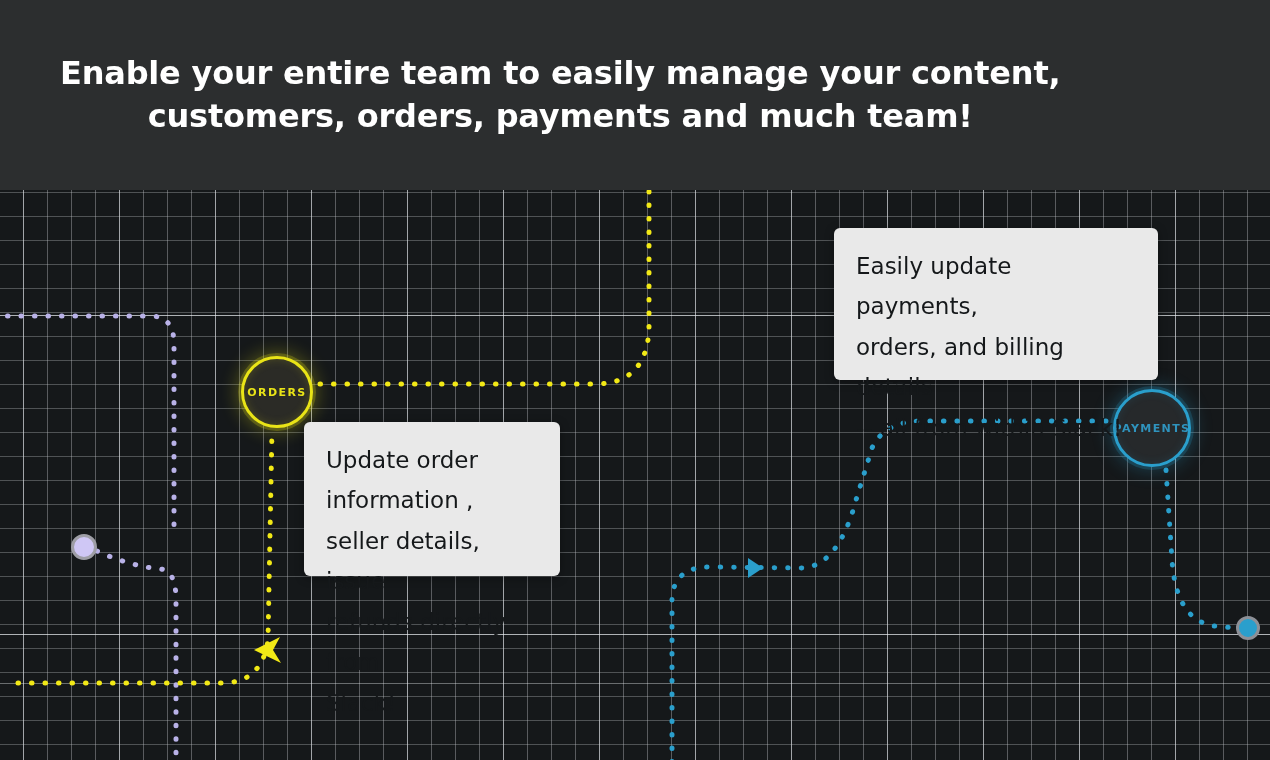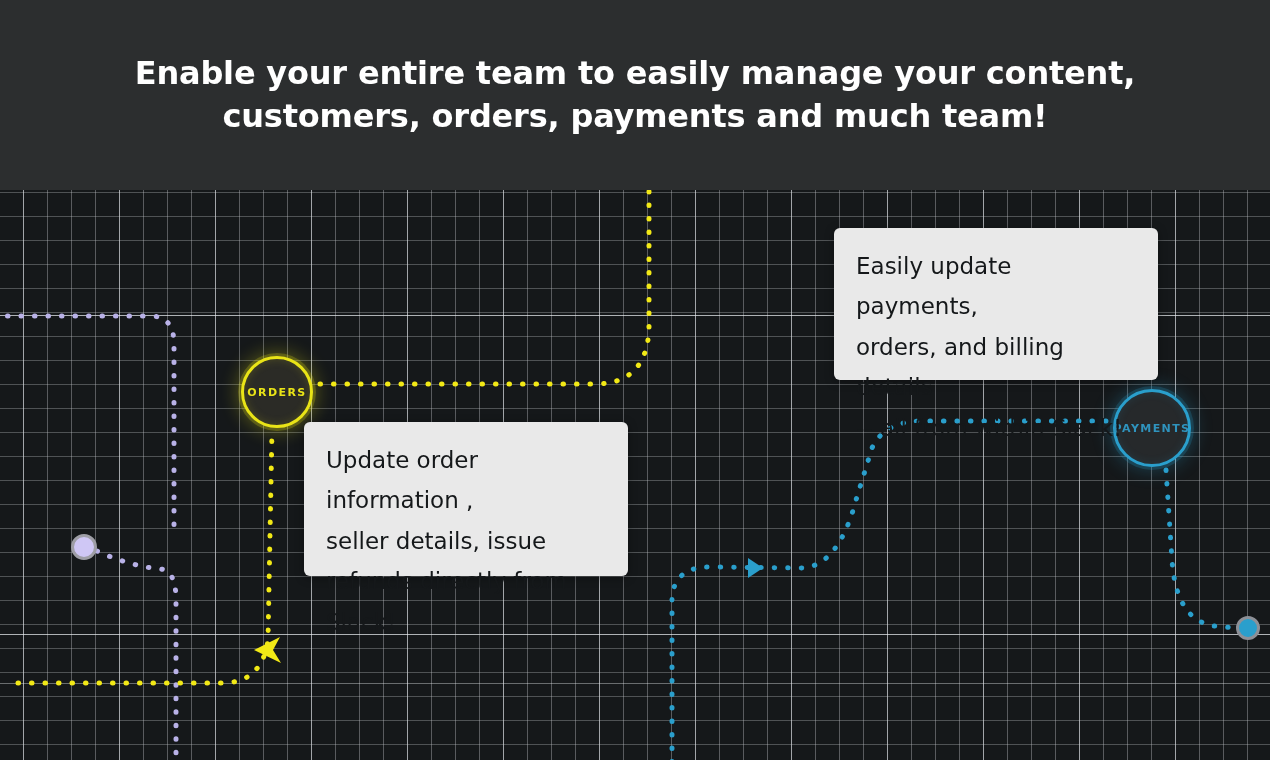--- a/index.html
+++ b/index.html
@@ -9,21 +9,21 @@
     background:#15181a;
     font-family:"DejaVu Sans","Liberation Sans",sans-serif;
     overflow:hidden;position:relative;
   }
   #stage{position:absolute;inset:0;width:1270px;height:760px;overflow:hidden;}
 
   
   .header{
     position:absolute;left:0;top:0;width:1270px;height:190px;
     background:#2c2e2f;z-index:40;
-    display:flex;align-items:center;justify-content:center;
+    display:flex;align-items:center;justify-content:flex-start;
   }
   .headline{
     margin:0;padding:0 60px;
     color:#ffffff;
     font-size:32px;line-height:1.33;
     font-weight:700;letter-spacing:-0.2px;
     text-align:center;max-width:1010px;
   }
   .headline .l2{display:block;}
 
@@ -96,21 +96,21 @@
   .tip{
     position:absolute;z-index:30;
     background:#e9e9e9;border-radius:6px;
     color:#15181a;
     font-size:23px;line-height:1.76;
     padding:18px 32px 20px 22px;
     box-sizing:border-box;
     box-shadow:0 2px 10px rgba(0,0,0,0.35);
   }
   .tip p{margin:0;white-space:pre-line;}
-  .tip-orders{left:304px;top:422px;width:324px;height:154px;}
+  .tip-orders{left:304px;top:422px;width:256px;height:154px;}
   .tip-payments{left:834px;top:228px;width:324px;height:152px;}
 </style>
 </head>
 <body>
 
 <div id="stage">
 
   <div class="gridwrap">
     <div class="grid-minor"></div>
     <div class="grid-major"></div>

